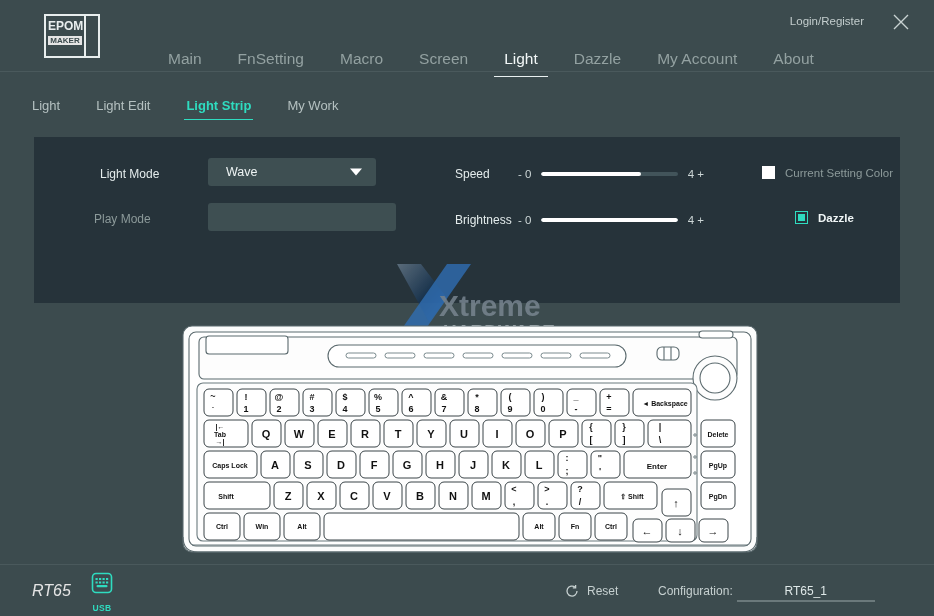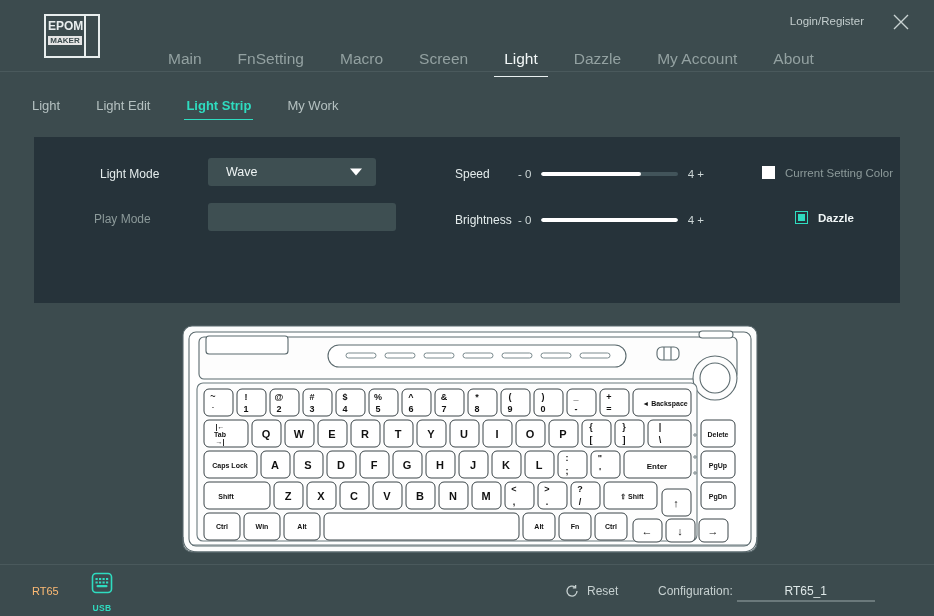--- a/index.html
+++ b/index.html
@@ -146,21 +146,21 @@
   }
   #kbwrap svg{ display:block; }
 
   
   #bottombar{
     position:absolute; left:0; bottom:0; width:934px; height:52px;
     background:#3c4b4e; border-top:1px solid #4a595c;
   }
   #devname{
     position:absolute; left:32px; top:50%; transform:translateY(-50%);
-    font-size:11px; color:#fdba74;
+    font-size:16px; color:#e5e5e5;font-style:italic;
   }
   #usbicon{
     position:absolute; left:84px; top:7px; width:36px; height:40px; cursor:pointer;
     text-align:center;
   }
   #usbicon .ulabel{
     position:absolute; left:0; right:0; bottom:-1px; font-size:8.5px; color:#2fdcc0;
     font-weight:bold; letter-spacing:.3px;
   }
   #resetbtn{
@@ -285,20 +285,37 @@
       <span class="cbbox unchecked"></span>
       <span class="cblabel">Current Setting Color</span>
     </div>
 
     <div class="cbrow" style="left:728px; top:74px;padding-left:33px;">
       <span class="cbbox checked"></span>
       <span class="cblabel on">Dazzle</span>
     </div>
   </div>
 
+  <div id="watermark">
+    <svg width="180" height="92" viewBox="0 0 180 92">
+      <defs>
+        <linearGradient id="xg" x1="0" y1="0" x2="1" y2="1">
+          <stop offset="0%" stop-color="#5f7180"></stop>
+          <stop offset="55%" stop-color="#1a3550"></stop>
+          <stop offset="100%" stop-color="#2f6fb5"></stop>
+        </linearGradient>
+      </defs>
+      <path d="M2 6 L26 6 L52 40 L34 64 Z" fill="url(#xg)"></path>
+      <path d="M52 6 L76 6 L30 72 L6 72 Z" fill="#2f6fb5" opacity=".85"></path>
+      <text x="44" y="58" font-family="Liberation Sans, sans-serif" font-size="30" font-weight="bold" fill="#7b8893" opacity=".88">Xtreme</text>
+      <text x="48" y="80" font-family="Liberation Sans, sans-serif" font-size="19" font-weight="bold" fill="#eef3f6" opacity=".92">HARDWARE</text>
+      <rect x="0" y="82" width="180" height="2" fill="#cfd9e0" opacity=".55"></rect>
+      <rect x="0" y="87" width="180" height="2" fill="#cfd9e0" opacity=".35"></rect>
+    </svg>
+  </div>
 
   <div id="kbwrap">
     <svg width="580" height="234" viewBox="0 0 580 234">
       <g stroke="#5b6a6e" stroke-width="1.1" fill="#ffffff">
 
         <rect x="3" y="3" width="574" height="226" rx="9" ry="9" fill="#fbfcfc"></rect>
         <rect x="9" y="9" width="562" height="214" rx="7" ry="7" fill="#ffffff"></rect>
 
         <rect x="19" y="14" width="538" height="42" rx="5" ry="5" fill="#fdfdfd"></rect>
 

